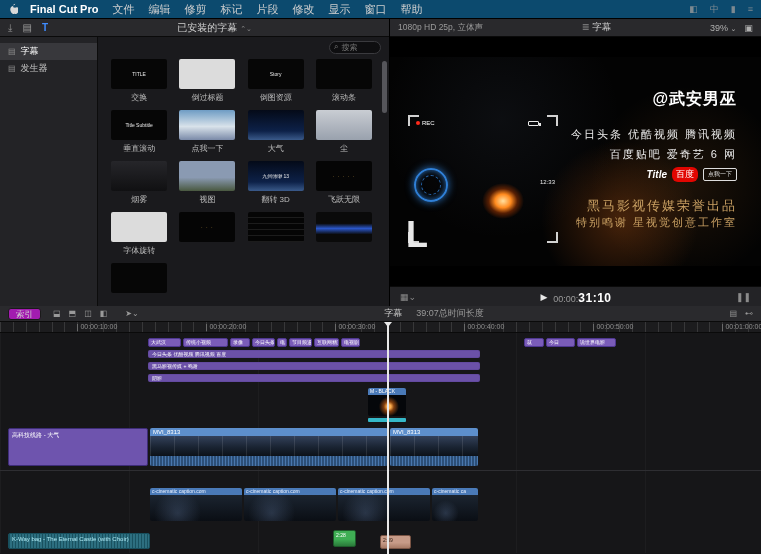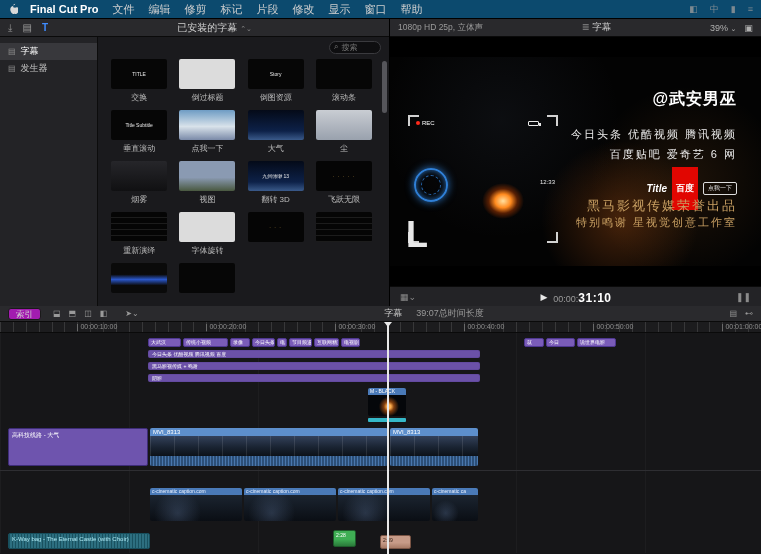--- a/index.html
+++ b/index.html
@@ -81,21 +81,21 @@
   .battery-ov { position:absolute; left:138px; top:64px; width:11px; height:5px; border:1px solid #e8e8e8; border-radius:1px;}
   .battery-ov::after { content:""; position:absolute; right:-3px; top:1px; width:2px; height:3px; background:#e8e8e8;}
   .ov-tc { position:absolute; left:150px; top:122px; font-size:6px; color:#e8e8e8;}
   .bigL { position:absolute; left:16px; top:160px; font-size:36px; font-weight:bold; color:#e8e8e8; line-height:1;}
   .vtext { position:absolute; right:24px; text-align:right; color:#ececec; }
   .vt-handle { top:32px; font-size:16px; font-weight:bold; letter-spacing:1px; color:#fff;}
   .vt-line1 { top:70px; font-size:11px; letter-spacing:2px;}
   .vt-line2 { top:90px; font-size:11px; letter-spacing:2px;}
   .vt-baidu { top:110px; display:flex; gap:5px; align-items:center; }
   .baidu-logo { font-size:10px; font-weight:bold; color:#fff; font-style:italic;}
-  .baidu-badge { background:#e10601; color:#fff; font-size:9px; font-weight:bold; padding:15px 4px; border-radius:0;}
+  .baidu-badge { background:#e10601; color:#fff; font-size:9px; font-weight:normal; padding:1px 4px; border-radius:6px;}
   .baidu-btn { border:1px solid #ddd; color:#ddd; font-size:6px; padding:1px 4px; border-radius:2px;}
   .vt-credit1 { top:140px; font-size:13px; letter-spacing:2px; color:#c9a063;}
   .vt-credit2 { top:158px; font-size:11px; letter-spacing:2px; color:#c9a063;}
 
   .transport { height:20px; background:#232326; border-top:1px solid #0a0a0a; display:flex; align-items:center;
     padding:0 10px; flex-shrink:0;}
   .transport .t-left { color:#8a8a8a; font-size:9px; display:flex; gap:8px;}
   .transport .t-center { flex:1; display:flex; justify-content:center; align-items:center; gap:6px;}
   .playbtn { color:#e8e8e8; font-size:9px; }
   .tc-dim { color:#9a9a9a; font-size:9px; }
@@ -251,24 +251,20 @@
               </div>
               <div class="thumb-item">
                 <div class="thumb v-atmo">九州缥缈 13</div>
                 <div class="thumb-label">翻转 3D</div>
               </div>
               <div class="thumb-item">
                 <div class="thumb v-gold">· · · · ·</div>
                 <div class="thumb-label">飞跃无限</div>
               </div>
               <div class="thumb-item">
-                <div class="thumb v-lines"></div>
-                <div class="thumb-label">重新演绎</div>
-              </div>
-              <div class="thumb-item">
                 <div class="thumb v-light"></div>
                 <div class="thumb-label">字体旋转</div>
               </div>
               <div class="thumb-item">
                 <div class="thumb v-gold">· · ·</div>
                 <div class="thumb-label"></div>
               </div>
               <div class="thumb-item">
                 <div class="thumb v-lines"></div>
                 <div class="thumb-label"></div>

